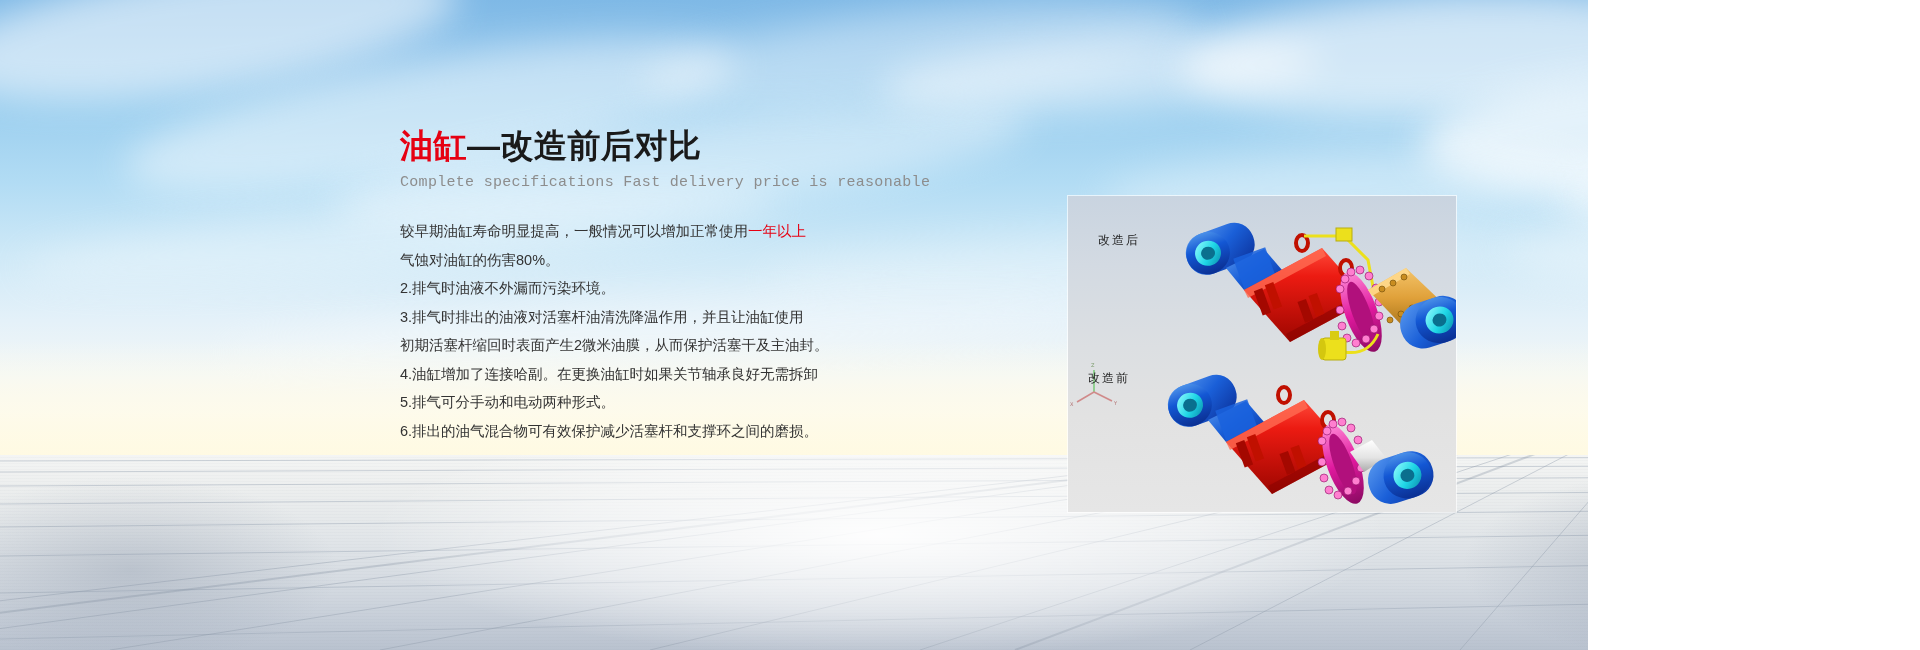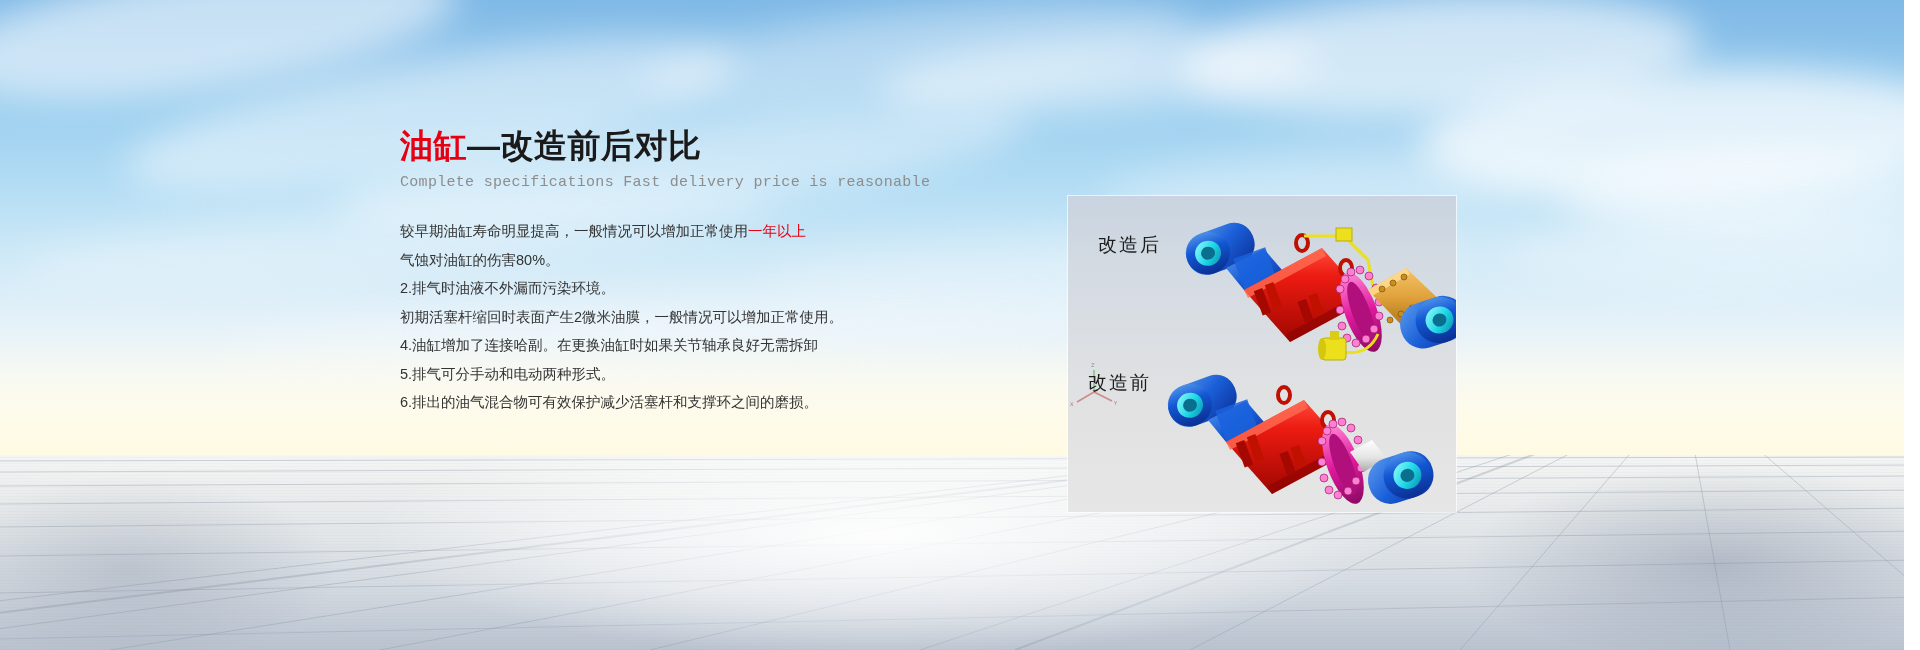--- a/index.html
+++ b/index.html
@@ -7,21 +7,21 @@
     padding: 0;
     background: #ffffff;
   }
   body {
     font-family: "Liberation Sans", "DejaVu Sans", sans-serif;
   }
 
   
   #banner {
     position: relative;
-    width: 1904px;
+    width: 1588px;
     height: 650px;
     overflow: hidden;
     background: #9ecbec;
   }
 
   
   .sky {
     position: absolute;
     left: 0; top: 0;
     width: 1920px;
@@ -152,21 +152,21 @@
     left: 1068px;
     top: 196px;
     width: 388px;
     height: 316px;
     background: linear-gradient(to bottom, #c9d4e0 0%, #d3dae2 22%, #dcdfe2 48%, #e2e2e2 70%, #e6e6e6 100%);
     box-shadow: 0 0 0 1px rgba(255,255,255,.65);
     overflow: hidden;
   }
   .panel-label {
     position: absolute;
-    font-size: 19px;
+    font-size: 12px;
     color: #1d1d1d;
     letter-spacing: 2px;
     white-space: nowrap;
   }
   .label-after  { left: 30px; top: 36px; }
   .label-before { left: 20px; top: 174px; }
   .panel svg.art { position: absolute; left: 0; top: 0; }
 </style>
 </head>
 <body>
@@ -228,21 +228,22 @@
   </div>
 
   <div class="copy">
     <h1 class="headline"><span class="hl-red">油缸</span><span>—改造前后对比</span></h1>
     <p class="subhead">Complete specifications Fast delivery price is reasonable</p>
 
     <div class="body">
       <p><span>较早期油缸寿命明显提高，一般情况可以增加正常使用</span><span class="em-red">一年以上</span></p>
       <p>气蚀对油缸的伤害80%。</p>
       <p>2.排气时油液不外漏而污染环境。</p>
-      <p>初期活塞杆缩回时表面产生2微米油膜，一般情况可以增加正常使用。</p>
+      <p>3.排气时排出的油液对活塞杆油清洗降温作用，并且让油缸使用</p>
+      <p>初期活塞杆缩回时表面产生2微米油膜，从而保护活塞干及主油封。</p>
       <p>4.油缸增加了连接哈副。在更换油缸时如果关节轴承良好无需拆卸</p>
       <p>5.排气可分手动和电动两种形式。</p>
       <p>6.排出的油气混合物可有效保护减少活塞杆和支撑环之间的磨损。</p>
     </div>
   </div>
 
   <div class="panel">
 
     <svg class="art" width="388" height="316" viewBox="0 0 388 316" aria-hidden="true">
       <defs>

